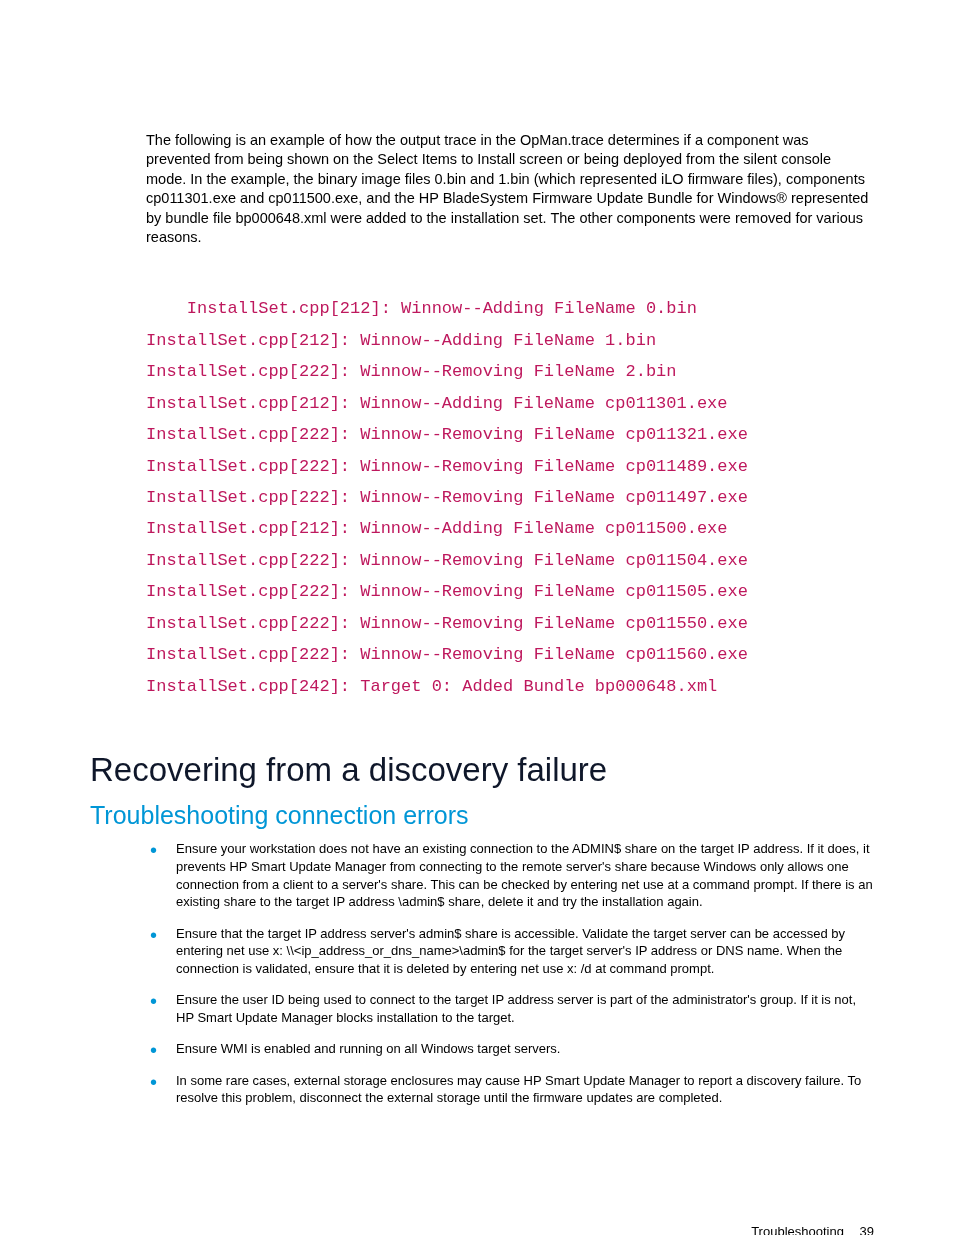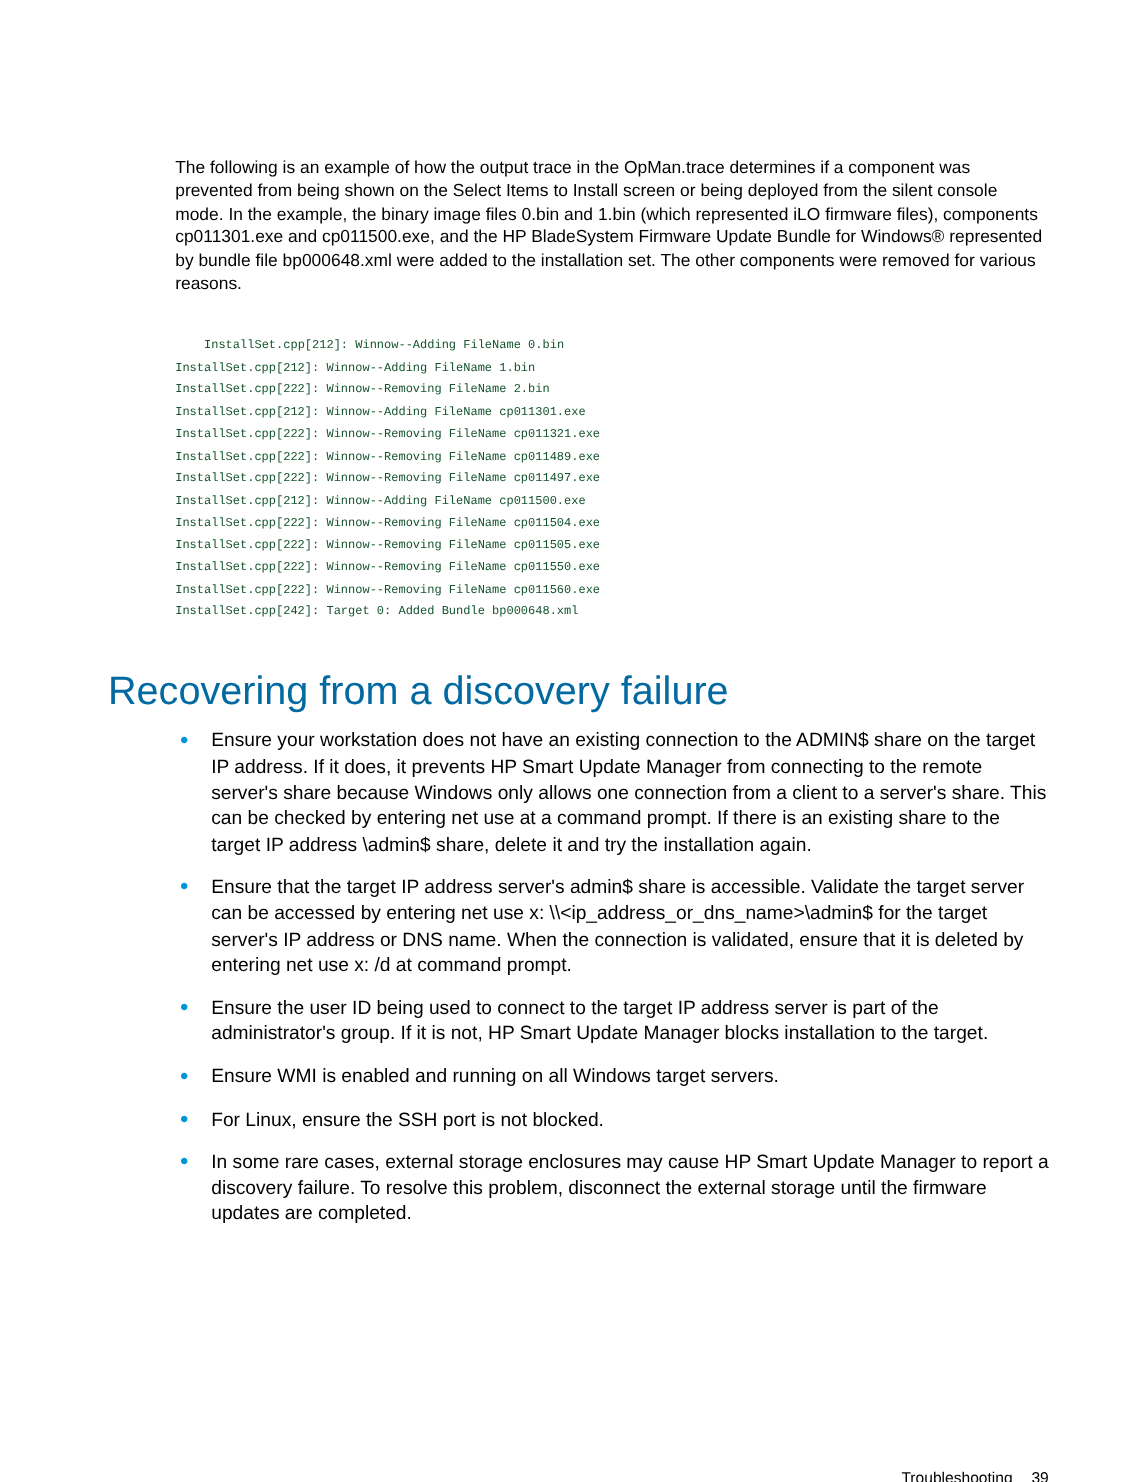--- a/index.html
+++ b/index.html
@@ -18,31 +18,31 @@
     margin-top: 36px;
   }
   .intro {
     font-size: 14.5px;
     line-height: 1.35;
     margin-left: 56px;
     margin-bottom: 14px;
   }
   .code-block {
     font-family: "Courier New", Courier, monospace;
-    font-size: 10px;
+    font-size: 17px;
     line-height: 1.85;
     margin-left: 56px;
     white-space: pre;
-    color: #14532d;
+    color: #be185d;
     margin-bottom: 18px;
   }
   h1 {
     font-family: "Segoe UI Light", "Segoe UI", Arial, sans-serif;
     font-weight: 300;
-    color: #0369a1;
+    color: #0f172a;
     font-size: 33px;
     margin: 10px 0 12px 0;
   }
   h2 {
     font-family: "Segoe UI Light", "Segoe UI", Arial, sans-serif;
     font-weight: 300;
     color: #0096d6;
     font-size: 25px;
     margin: 0 0 10px 0;
   }
@@ -51,21 +51,21 @@
     line-height: 1.35;
     margin-left: 56px;
     margin-bottom: 14px;
   }
   ul.bullets {
     margin: 0 0 0 56px;
     padding: 0 0 0 30px;
     list-style: none;
   }
   ul.bullets li {
-    font-size: 16px;
+    font-size: 13px;
     line-height: 1.35;
     margin-bottom: 14px;
     position: relative;
   }
   ul.bullets li::before {
     content: "•";
     color: #0096d6;
     font-size: 20px;
     position: absolute;
     left: -26px;
@@ -96,28 +96,28 @@
 <span>InstallSet.cpp[222]: Winnow--Removing FileName cp011497.exe</span>
 <span>InstallSet.cpp[212]: Winnow--Adding FileName cp011500.exe</span>
 <span>InstallSet.cpp[222]: Winnow--Removing FileName cp011504.exe</span>
 <span>InstallSet.cpp[222]: Winnow--Removing FileName cp011505.exe</span>
 <span>InstallSet.cpp[222]: Winnow--Removing FileName cp011550.exe</span>
 <span>InstallSet.cpp[222]: Winnow--Removing FileName cp011560.exe</span>
 <span>InstallSet.cpp[242]: Target 0: Added Bundle bp000648.xml</span>
   </div>
 
   <h1>Recovering from a discovery failure</h1>
+  <h2>Troubleshooting connection errors</h2>
 
 
   <ul class="bullets">
     <li>Ensure your workstation does not have an existing connection to the ADMIN$ share on the target IP address. If it does, it prevents HP Smart Update Manager from connecting to the remote server's share because Windows only allows one connection from a client to a server's share. This can be checked by entering net use at a command prompt. If there is an existing share to the target IP address \admin$ share, delete it and try the installation again.</li>
     <li>Ensure that the target IP address server's admin$ share is accessible. Validate the target server can be accessed by entering net use x: \\&lt;ip_address_or_dns_name&gt;\admin$ for the target server's IP address or DNS name. When the connection is validated, ensure that it is deleted by entering net use x: /d at command prompt.</li>
     <li>Ensure the user ID being used to connect to the target IP address server is part of the administrator's group. If it is not, HP Smart Update Manager blocks installation to the target.</li>
     <li>Ensure WMI is enabled and running on all Windows target servers.</li>
-    <li>For Linux, ensure the SSH port is not blocked.</li>
     <li>In some rare cases, external storage enclosures may cause HP Smart Update Manager to report a discovery failure. To resolve this problem, disconnect the external storage until the firmware updates are completed.</li>
   </ul>
 
   <div class="footer">
     <span class="section">Troubleshooting</span>
     <span>39</span>
   </div>
 </div>
 
 </body></html>

